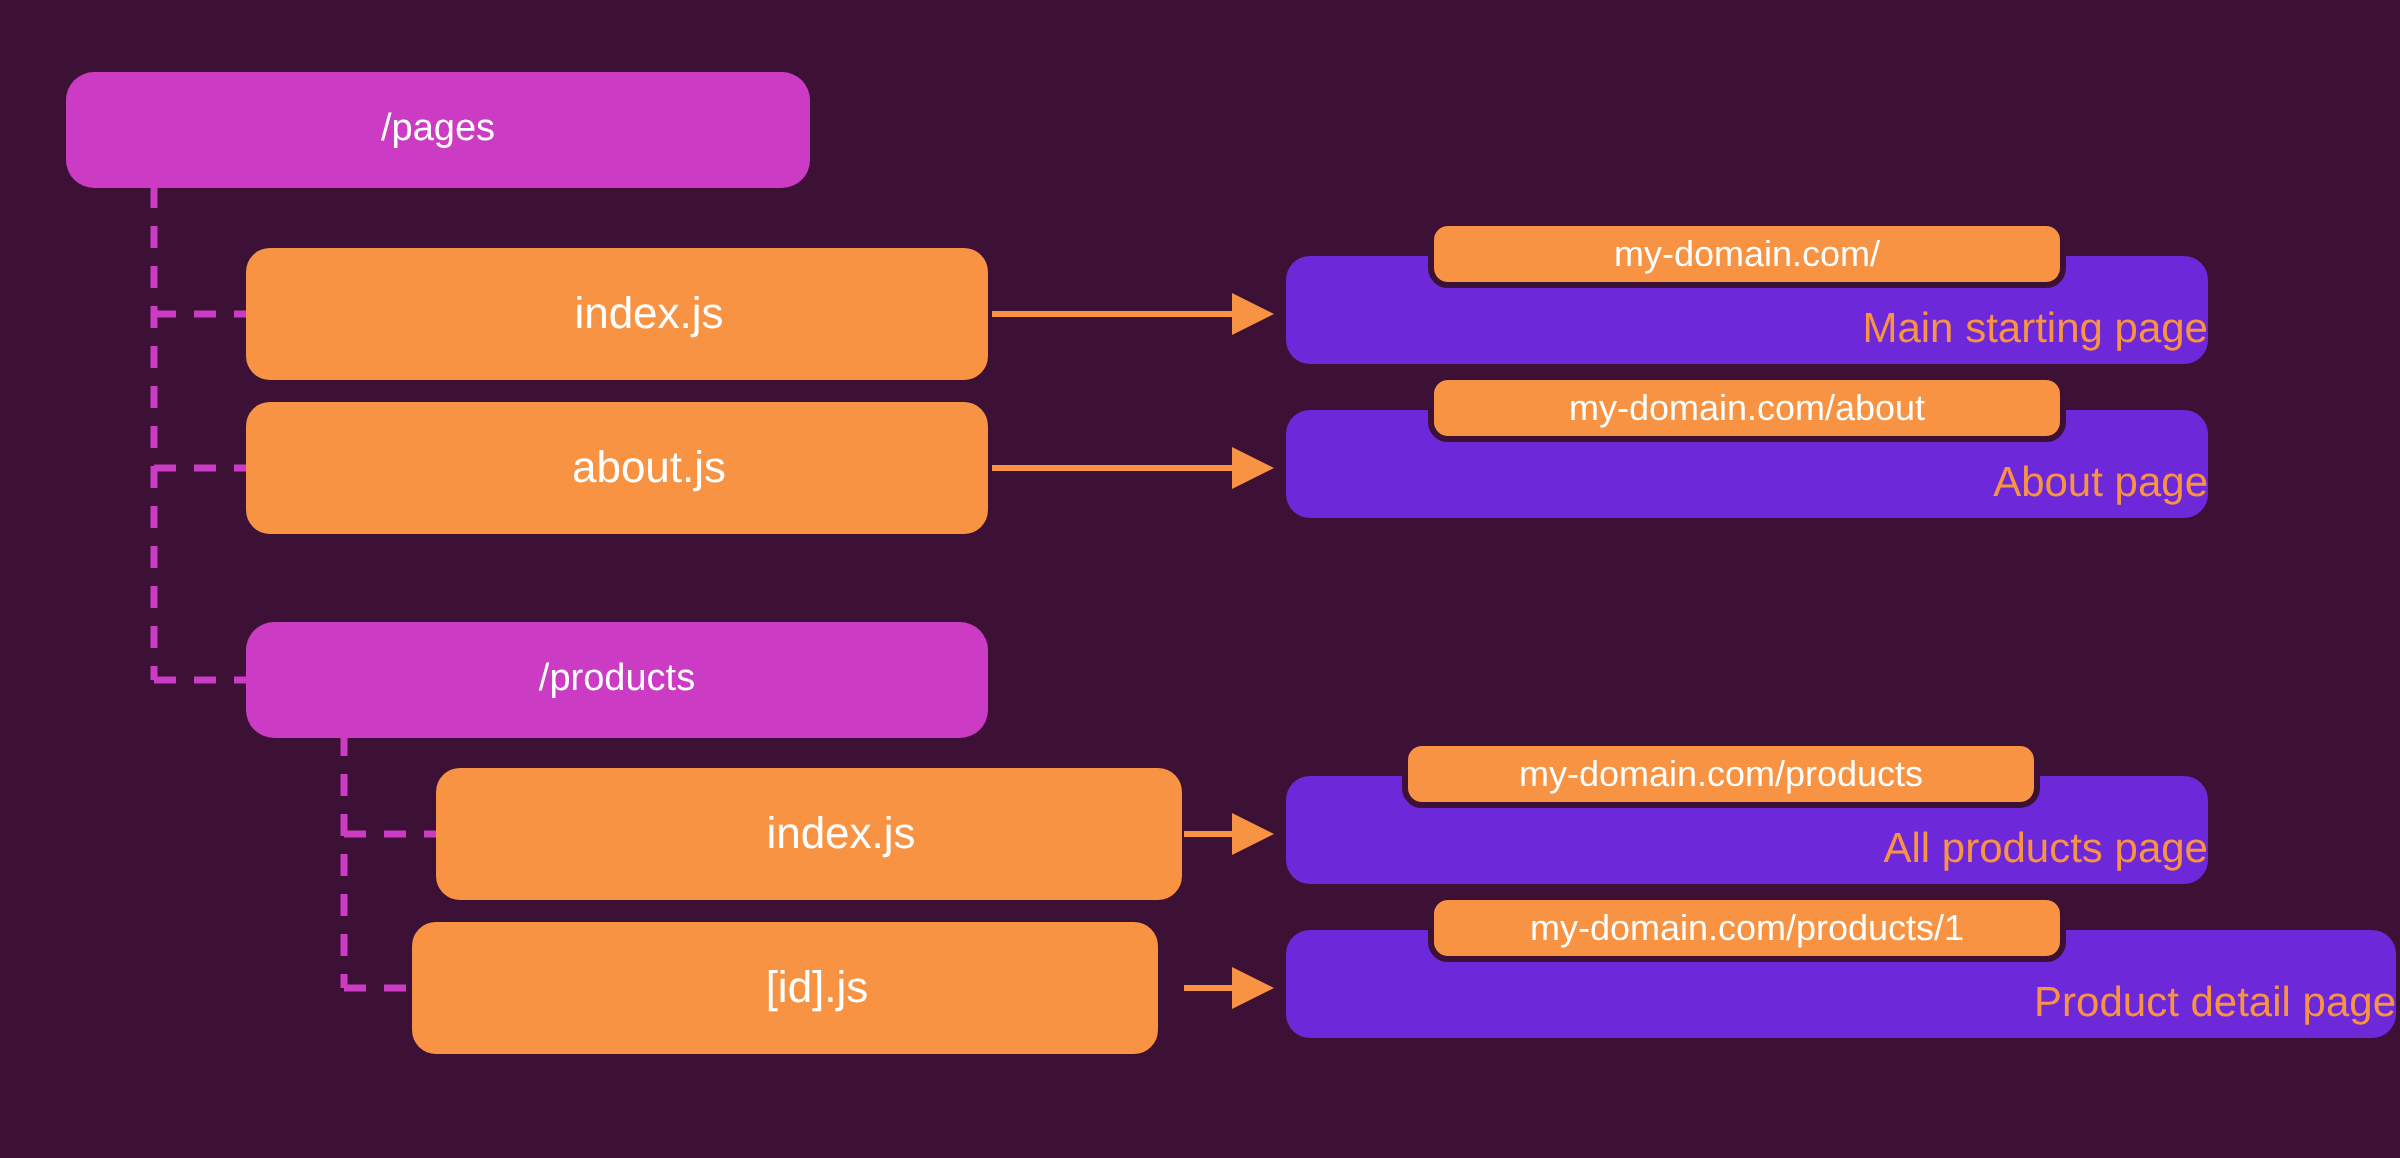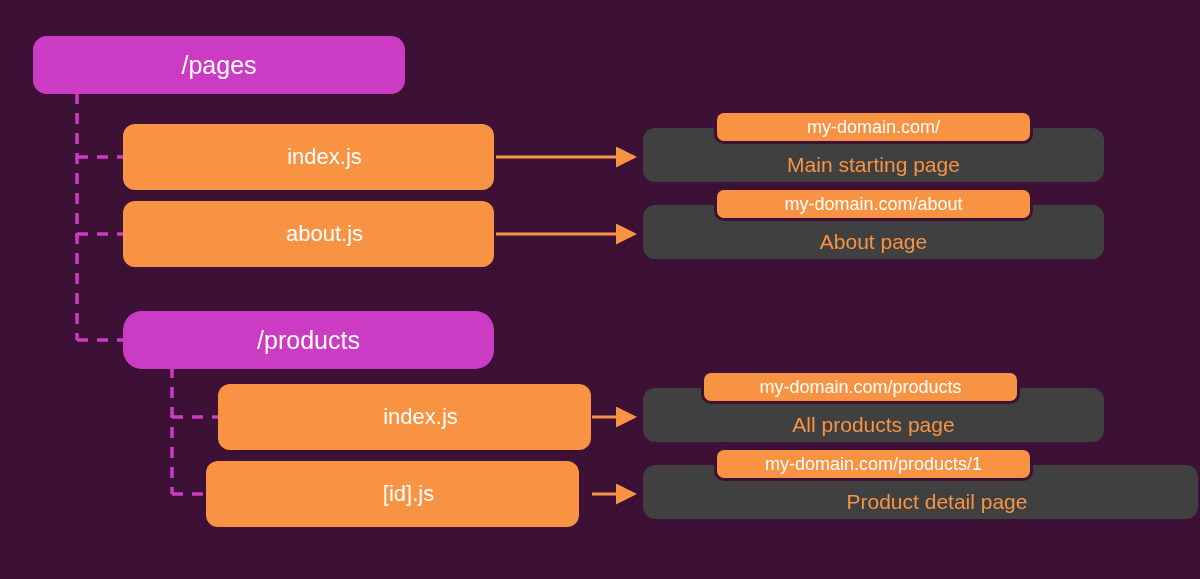--- a/index.html
+++ b/index.html
@@ -37,44 +37,44 @@
     align-items: center;
     justify-content: center;
     border-radius: 12px;
     text-align: center;
     white-space: nowrap;
   }
 
   .node-folder {
     background: #CC3BC4;
     color: #FFFFFF;
-    font-size: 25px;
+    font-size: 19px;
     border-radius: 14px;
   }
 
   .node-file {
     background: #F79342;
     color: #FFFFFF;
     font-size: 22px;
     padding-left: 32px;
   }
 
   
   .result {
     position: absolute;
   }
   .result-panel {
     position: absolute;
     left: 0;
     box-sizing: border-box;
-    background: #404040;
+    background: #6d28d9;
     border-radius: 12px;
     display: flex;
     align-items: flex-end;
-    justify-content: center;
+    justify-content: flex-end;
     padding-bottom: 7px;
   }
   .result-desc {
     color: #F79342;
     font-size: 21px;
     white-space: nowrap;
     line-height: 1;
   }
   .url-badge {
     position: absolute;
@@ -128,21 +128,21 @@
   </div>
 
   <div class="node node-file" style="left:123px; top:124px; width:371px; height:66px;">
     <span>index.js</span>
   </div>
 
   <div class="node node-file" style="left:123px; top:201px; width:371px; height:66px;">
     <span>about.js</span>
   </div>
 
-  <div class="node node-folder" style="left:123px; top:311px; width:371px; height:58px;border-radius:19px;">
+  <div class="node node-folder" style="left:123px; top:311px; width:371px; height:58px;">
     <span>/products</span>
   </div>
 
   <div class="node node-file" style="left:218px; top:384px; width:373px; height:66px;">
     <span>index.js</span>
   </div>
 
   <div class="node node-file" style="left:206px; top:461px; width:373px; height:66px;">
     <span>[id].js</span>
   </div>

